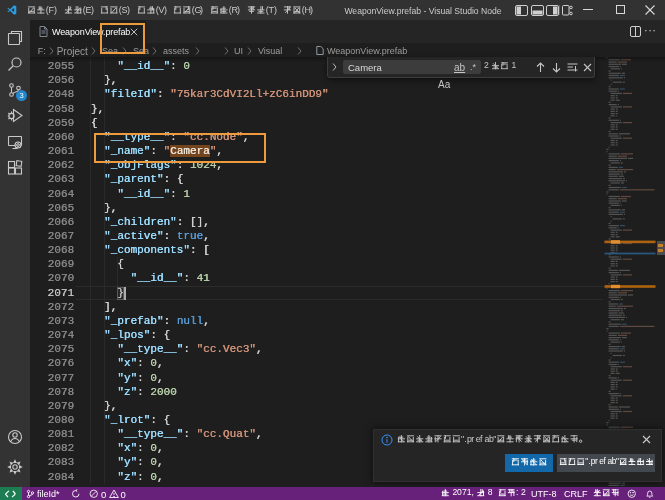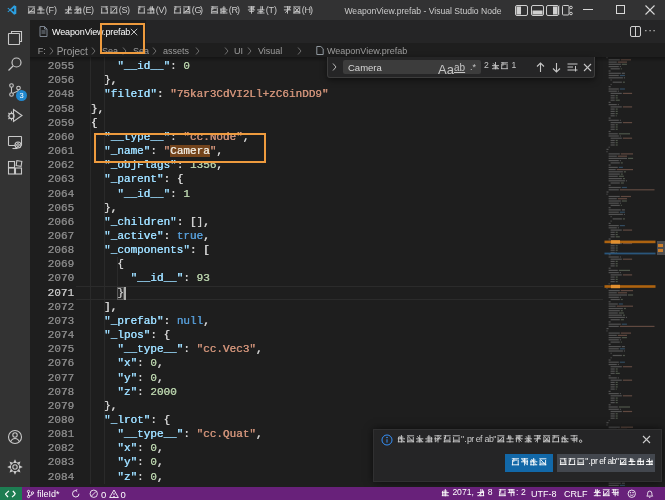--- a/index.html
+++ b/index.html
@@ -42,29 +42,29 @@
 2083
 2084</pre>
 <div class="abs" style="left:40px;top:285.8px;width:34px;text-align:right;color:#c6c6c6;font-family:'Liberation Mono',monospace;font-size:11px;line-height:14.1px">2071</div>
 <pre class="abs" style="left:77.6px;top:59.1px;color:#d4d4d4">      <i style="color:#9cdcfe">"__id__"</i><i style="color:#d4d4d4">:</i> <i style="color:#b5cea8">0</i>
     <i style="color:#d4d4d4">},</i>
     <i style="color:#9cdcfe">"fileId"</i><i style="color:#d4d4d4">:</i> <i style="color:#ce9178">"75kar3CdVI2Ll+zC6inDD9"</i>
   <i style="color:#d4d4d4">},</i>
   <i style="color:#d4d4d4">{</i>
     <i style="color:#9cdcfe">"__type__"</i><i style="color:#d4d4d4">:</i> <i style="color:#ce9178">"cc.Node"</i><i style="color:#d4d4d4">,</i>
     <i style="color:#9cdcfe">"_name"</i><i style="color:#d4d4d4">:</i> <i style="color:#ce9178">"</i><i style="background:#74441c;color:#e9e2d7">Camera</i><i style="color:#ce9178">"</i><i style="color:#d4d4d4">,</i>
-    <i style="color:#9cdcfe">"_objFlags"</i><i style="color:#d4d4d4">:</i> <i style="color:#b5cea8">1356</i><i style="color:#d4d4d4">,</i>
+    <i style="color:#9cdcfe">"_objFlags"</i><i style="color:#d4d4d4">:</i> <i style="color:#b5cea8">1024</i><i style="color:#d4d4d4">,</i>
     <i style="color:#9cdcfe">"_parent"</i><i style="color:#d4d4d4">:</i> <i style="color:#d4d4d4">{</i>
       <i style="color:#9cdcfe">"__id__"</i><i style="color:#d4d4d4">:</i> <i style="color:#b5cea8">1</i>
     <i style="color:#d4d4d4">},</i>
     <i style="color:#9cdcfe">"_children"</i><i style="color:#d4d4d4">:</i> <i style="color:#d4d4d4">[],</i>
     <i style="color:#9cdcfe">"_active"</i><i style="color:#d4d4d4">:</i> <i style="color:#569cd6">true</i><i style="color:#d4d4d4">,</i>
     <i style="color:#9cdcfe">"_components"</i><i style="color:#d4d4d4">:</i> <i style="color:#d4d4d4">[</i>
       <i style="color:#d4d4d4">{</i>
-        <i style="color:#9cdcfe">"__id__"</i><i style="color:#d4d4d4">:</i> <i style="color:#b5cea8">93</i>
+        <i style="color:#9cdcfe">"__id__"</i><i style="color:#d4d4d4">:</i> <i style="color:#b5cea8">41</i>
       <i style="color:#d4d4d4">}</i>
     <i style="color:#d4d4d4">],</i>
     <i style="color:#9cdcfe">"_prefab"</i><i style="color:#d4d4d4">:</i> <i style="color:#569cd6">null</i><i style="color:#d4d4d4">,</i>
     <i style="color:#9cdcfe">"_lpos"</i><i style="color:#d4d4d4">:</i> <i style="color:#d4d4d4">{</i>
       <i style="color:#9cdcfe">"__type__"</i><i style="color:#d4d4d4">:</i> <i style="color:#ce9178">"cc.Vec3"</i><i style="color:#d4d4d4">,</i>
       <i style="color:#9cdcfe">"x"</i><i style="color:#d4d4d4">:</i> <i style="color:#b5cea8">0</i><i style="color:#d4d4d4">,</i>
       <i style="color:#9cdcfe">"y"</i><i style="color:#d4d4d4">:</i> <i style="color:#b5cea8">0</i><i style="color:#d4d4d4">,</i>
       <i style="color:#9cdcfe">"z"</i><i style="color:#d4d4d4">:</i> <i style="color:#b5cea8">2000</i>
     <i style="color:#d4d4d4">},</i>
     <i style="color:#9cdcfe">"_lrot"</i><i style="color:#d4d4d4">:</i> <i style="color:#d4d4d4">{</i>
@@ -720,21 +720,21 @@
       <circle cx="8" cy="8" r="2.2"></circle>
       <path d="M8 1.5 L9 3.5 H7 Z M8 14.5 L9 12.5 H7 Z M1.5 8 L3.5 7 V9 Z M14.5 8 L12.5 7 V9 Z M3.4 3.4 L5.5 4.1 L4.1 5.5 Z M12.6 12.6 L10.5 11.9 L11.9 10.5 Z M12.6 3.4 L11.9 5.5 L10.5 4.1 Z M3.4 12.6 L4.1 10.5 L5.5 11.9 Z"></path>
     </svg>
 </div>
 <div class="abs" style="left:327px;top:56.5px;width:268px;height:21px;background:#252526;border:1px solid #3c3c3c;border-top:none;border-bottom-left-radius:3px;border-bottom-right-radius:3px;box-shadow:0 2px 6px rgba(0,0,0,0.5)">
 <svg class="abs ic" style="left:4px;top:6.5px" width="5" height="8" viewBox="0 0 5 8" fill="none" stroke="#b8b8b8">
       <path d="M1 0.5 L4 4 L1 7.5"></path>
     </svg>
 <div class="abs" style="left:15px;top:3px;width:138px;height:14.5px;background:#3c3c3c;border-radius:2px"></div>
 <div class="abs" style="left:20px;top:5.5px;font-size:9.5px;color:#d7d7d7">Camera</div>
-<div class="abs" style="left:110px;top:5px;font-size:13px;color:#c5c5c5">Aa</div>
+<div class="abs" style="left:110px;top:22px;font-size:10px;color:#c5c5c5">Aa</div>
 <div class="abs" style="left:126px;top:5px;font-size:10px;color:#c5c5c5;text-decoration:underline">ab</div>
 <div class="abs" style="left:142px;top:5px;font-size:9px;color:#c5c5c5">.*</div>
 <div class="abs" style="left:156px;top:4.5px"><svg width="32" height="10" viewBox="0 0 32 10" style="vertical-align:top;margin-top:0px" opacity="1.00" font-family="Liberation Sans, sans-serif">
         <g stroke="#c5c5c5" stroke-width="0.9" fill="none">
           <line x1="8.0" y1="4.6" x2="15.0" y2="4.6"></line>
           <line x1="8.0" y1="7.7" x2="15.0" y2="7.7"></line>
           <line x1="11.5" y1="1.0" x2="11.5" y2="8.3"></line>
           <line x1="9.3" y1="6.1" x2="13.7" y2="6.1"></line>
           <line x1="9.1" y1="2.3" x2="13.9" y2="7.5"></line>
           <line x1="17.0" y1="1.8" x2="23.9" y2="1.8"></line>

